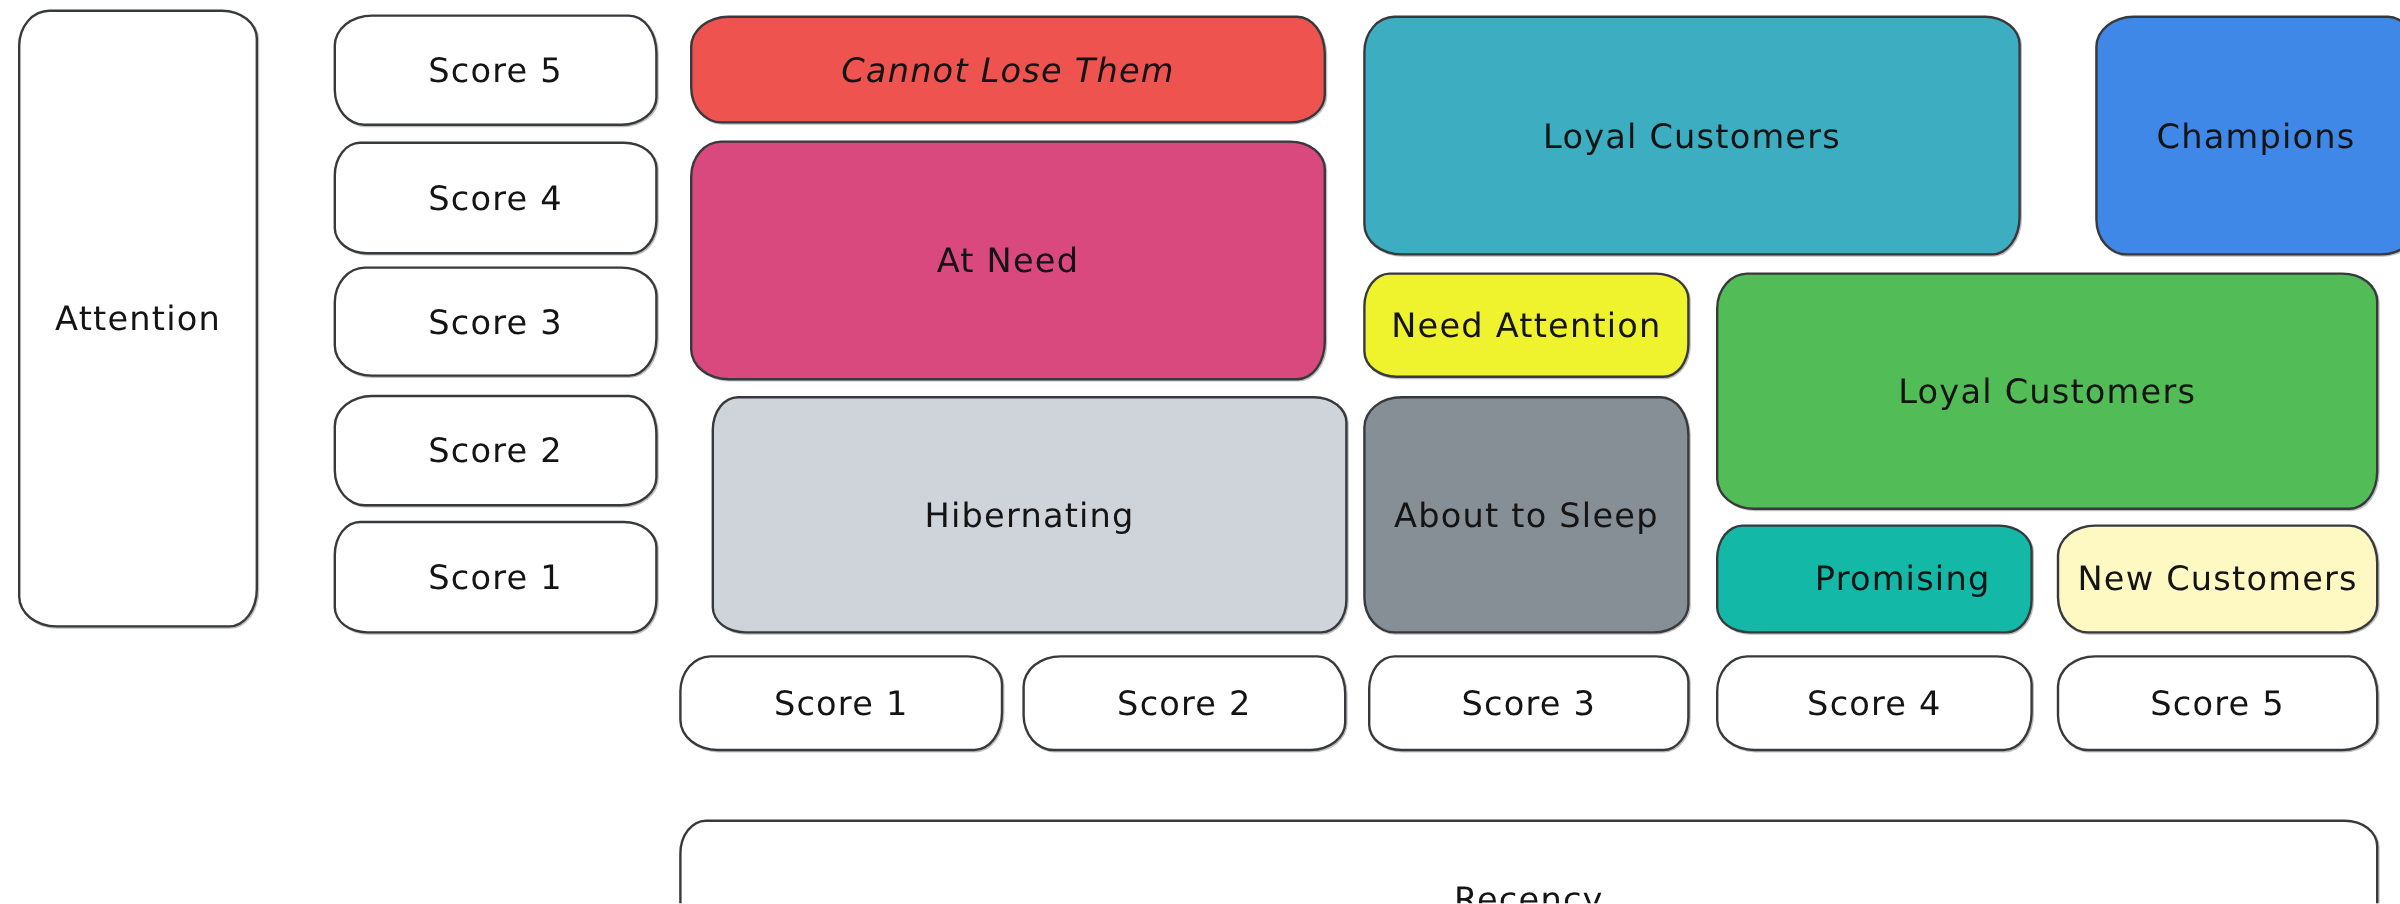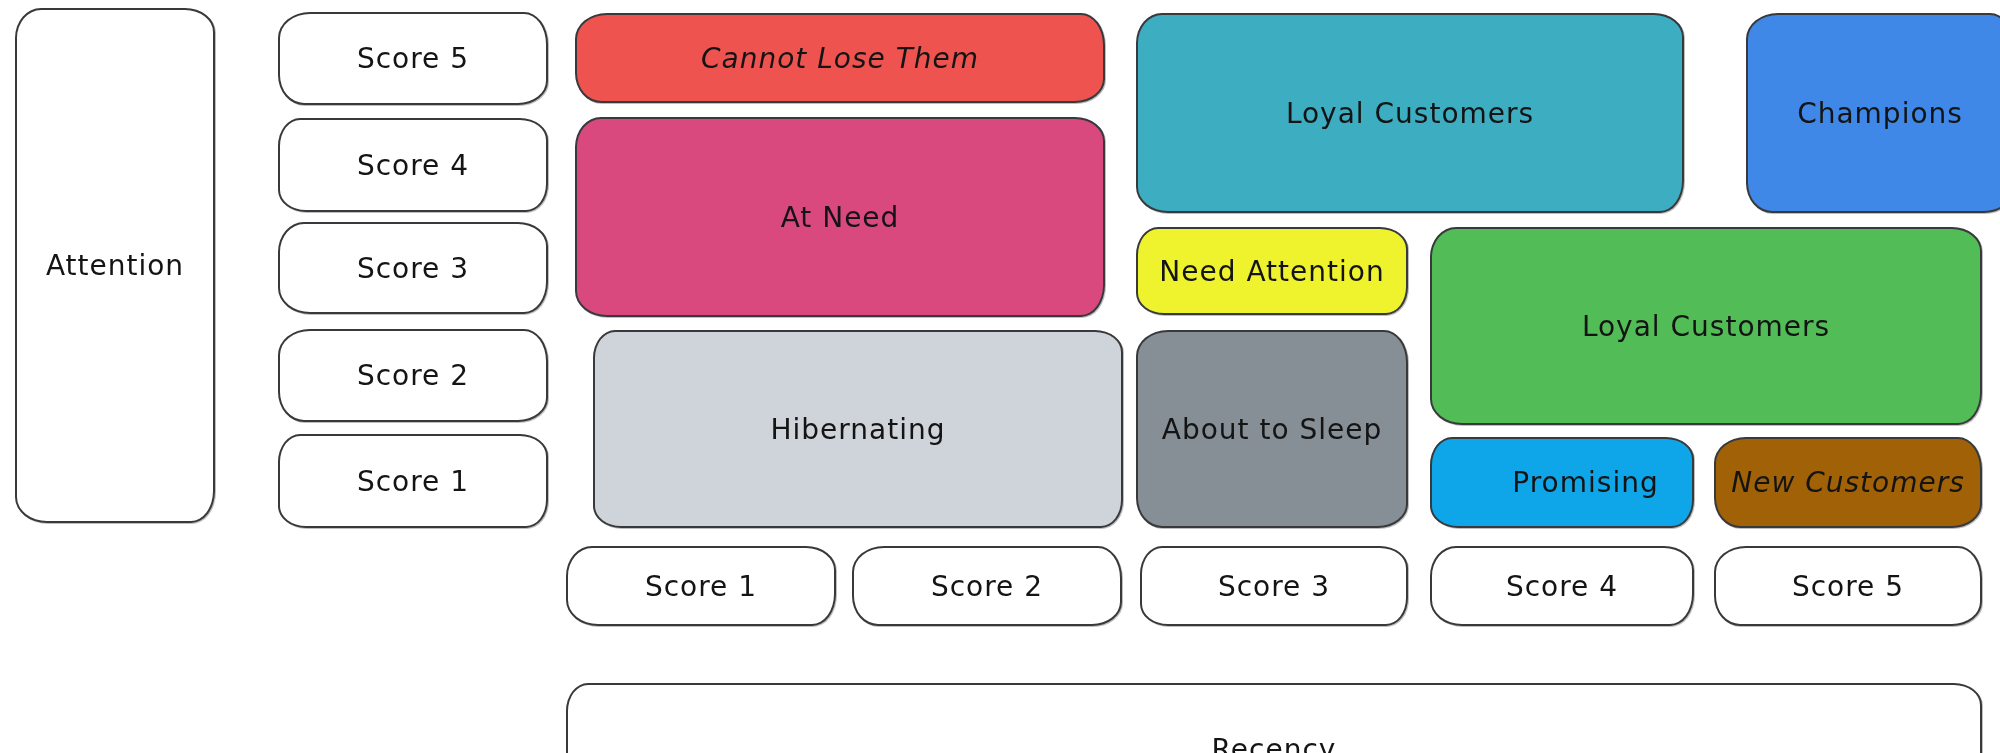--- a/index.html
+++ b/index.html
@@ -73,22 +73,22 @@
   <div class="box r3 fscore-1">Score 1</div>
 
   <div class="box r2 seg-cannot-lose" style="background: rgb(239, 83, 80);">Cannot Lose Them</div>
   <div class="box r1 seg-at-risk" style="background: rgb(217, 73, 126);">At Need</div>
   <div class="box r3 seg-hibernating" style="background: rgb(206, 212, 218);">Hibernating</div>
   <div class="box r1 seg-loyal-teal" style="background: rgb(61, 173, 194);">Loyal Customers</div>
   <div class="box r2 seg-champions" style="background: rgb(63, 136, 232);">Champions</div>
   <div class="box r3 seg-need-attention" style="background: rgb(239, 243, 46);">Need Attention</div>
   <div class="box r2 seg-about-to-sleep" style="background: rgb(134, 142, 150);">About to Sleep</div>
   <div class="box r1 seg-loyal-green" style="background: rgb(82, 188, 86);">Loyal Customers</div>
-  <div class="box r3 seg-promising" style="background: #0ea5e9; padding-left: 47px;">Promising</div>
-  <div class="box r2 seg-new-customers" style="background: #a16207; font-style: italic;">New Customers</div>
+  <div class="box r3 seg-promising" style="background: #14b8a6; padding-left: 47px;">Promising</div>
+  <div class="box r2 seg-new-customers" style="background: #fef9c3;">New Customers</div>
 
   <div class="box r1 rscore-1">Score 1</div>
   <div class="box r2 rscore-2">Score 2</div>
   <div class="box r3 rscore-3">Score 3</div>
   <div class="box r1 rscore-4">Score 4</div>
   <div class="box r2 rscore-5">Score 5</div>
 
   <div class="box r3 recency-axis">Recency</div>
 
 </div>

